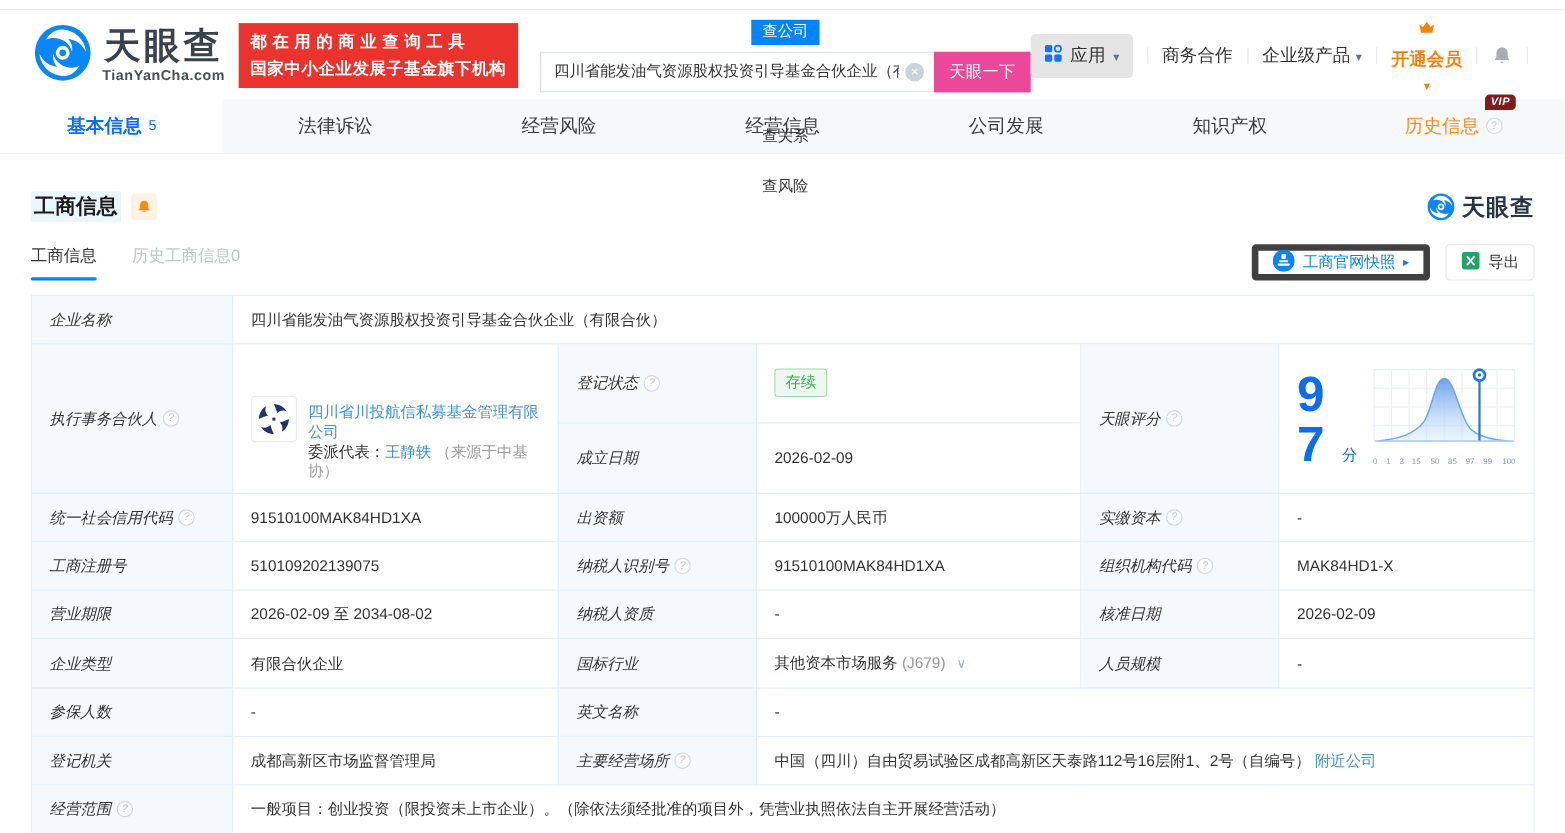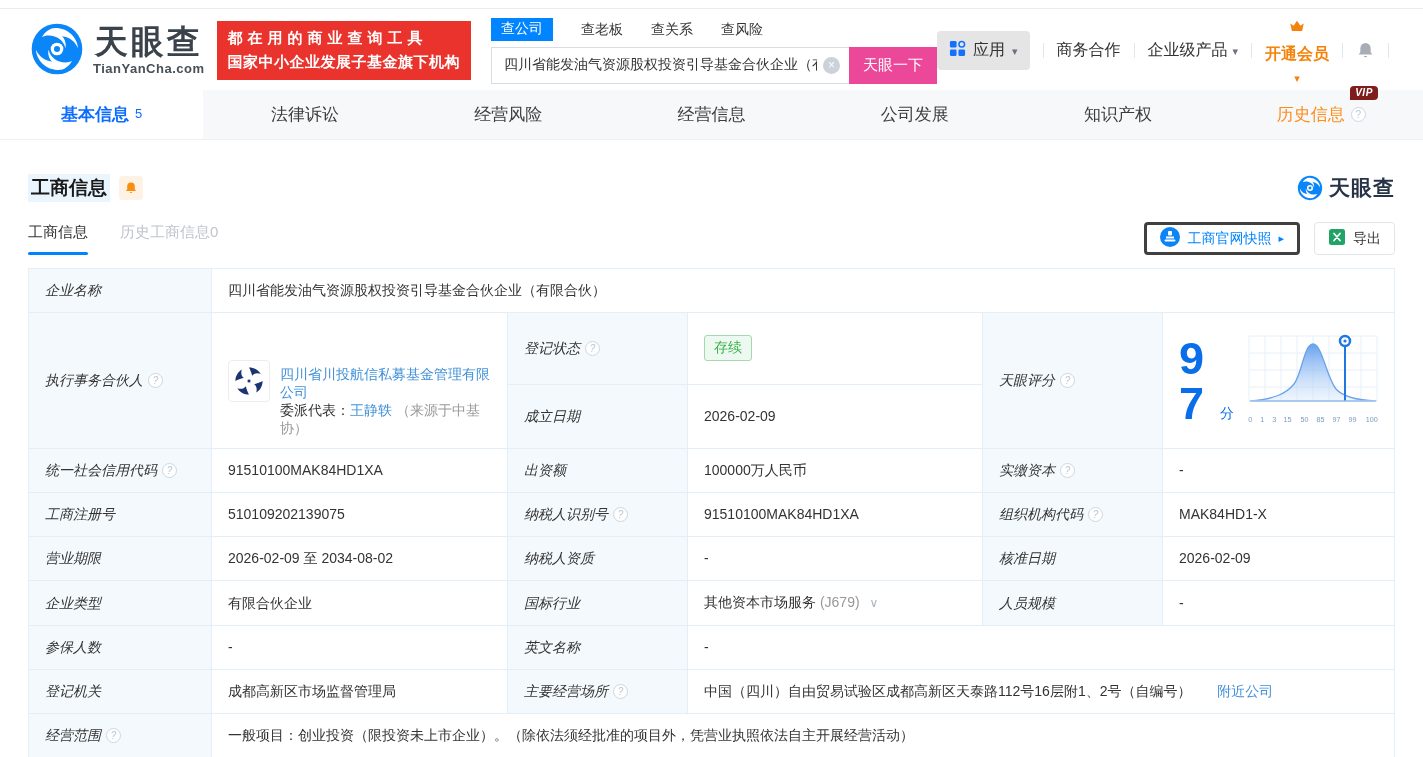--- a/index.html
+++ b/index.html
@@ -16,21 +16,21 @@
   .header { display:flex; align-items:center; padding:10px 28px 8px 30px; height:81px; }
   .logo-block { display:flex; align-items:center; gap:9px; cursor:pointer; }
   .logo-text { display:flex; flex-direction:column; align-items:center; }
   .logo-cn { font-size:33px; font-weight:700; color:#3a424b; letter-spacing:3px; line-height:1; }
   .logo-en { font-size:13px; font-weight:700; color:#474f57; margin-top:3px; letter-spacing:.5px; }
   .slogan { background:#e9332c; color:#fff; padding:8px 11px; margin-left:12px; font-weight:700; }
   .slogan .l1 { font-size:15px; letter-spacing:5px; white-space:nowrap; }
   .slogan .l2 { font-size:15px; letter-spacing:.5px; margin-top:5px; white-space:nowrap; }
 
   .search-area { display:flex; flex-direction:column; margin-left:20px; }
-  .search-tabs { display:flex; align-items:center; gap:28px; font-size:14px; color:#333; height:24px; }
+  .search-tabs { display:flex; align-items:center; gap:28px; font-size:14px; color:#333; height:24px;flex-direction:column; }
   .search-tab { cursor:pointer; }
   .search-tab.active { background:#0084ff; color:#fff; padding:2px 10px 3px; }
   .search-bar { display:flex; margin-top:5px; }
   .input-wrap { position:relative; }
   .search-input { width:358px; height:37px; border:1px solid #d9dde2; border-right:none; padding:0 32px 0 12px; font-size:14px; color:#333; outline:none; font-family:inherit; }
   .clear-btn { position:absolute; right:9px; top:10px; width:17px; height:17px; border-radius:50%; background:#ccd2d9; color:#fff; font-size:12px; line-height:17px; text-align:center; cursor:pointer; }
   .search-btn { width:88px; height:37px; background:#ec4899; color:#fff; font-size:15px; border:none; cursor:pointer; font-family:inherit; }
 
   .top-nav { margin-left:auto; display:flex; align-items:center; font-size:16px; color:#333; white-space:nowrap; }
   .nav-divider { width:1px; height:15px; background:#e3e6ea; margin:0 13px; }
@@ -60,37 +60,37 @@
   .wm-text { font-size:21px; font-weight:700; color:#273346; letter-spacing:1px; }
 
   .subtab-row { display:flex; align-items:center; margin-top:20px; }
   .subtab { display:flex; flex-direction:column; margin-right:32px; cursor:pointer; }
   .subtab-label { font-size:15px; color:#333; }
   .subtab.inactive .subtab-label { color:#c0c4cc; }
   .subtab-bar { height:3px; background:#0084ff; margin-top:10px; border-radius:2px; }
   .subtab.inactive .subtab-bar { background:transparent; }
   .right-btns { margin-left:auto; display:flex; align-items:center; gap:14px; }
   .btn { display:flex; align-items:center; gap:7px; height:33px; padding:0 13px; border-radius:4px; background:#fff; font-size:14px; cursor:pointer; }
-  .btn-snapshot { border:3px solid #404040; color:#0084ff; }
+  .btn-snapshot { border:6px solid #404040; color:#0084ff; }
   .btn-export { border:1px solid #e2e5ea; color:#333; }
   .arrow-r { font-size:11px; color:#0084ff; }
 
   
   table.info { width:100%; border-collapse:collapse; table-layout:fixed; margin-top:13px; }
   table.info td { border:1px solid #e3eef7; padding:11px 16px; font-size:14px; color:#333; vertical-align:middle; line-height:21px; word-break:break-all; }
   td.lbl { background:#f3f9fd; }
   td.lbl .lblwrap { display:flex; align-items:center;font-style:italic; }
   a.lnk { color:#4291d9; text-decoration:none; cursor:pointer; }
   .gray { color:#999; }
   .badge-green { display:inline-block; padding:1px 9px 2px; border:1px solid #a3d9ad; background:#edf9f0; color:#3bb14a; border-radius:3px; font-size:14px; }
   .partner { display:flex; align-items:center; gap:10px; }
   .avatar { width:42px; height:42px; border:1px solid #ededed; border-radius:4px; background:#fff; flex:none; display:flex; align-items:center; justify-content:center; cursor:pointer; }
   .ptext { line-height:18px;margin-top:41px; }
   .chev { color:#a7b4bf; font-size:12px; margin-left:6px; cursor:pointer; }
-  .near-link { margin-left:22px; white-space:nowrap; }
+  .near-link { white-space:nowrap; }
 
   .score-wrap { display:flex; align-items:center; justify-content:flex-start; gap:10px; }
   .score-num { font-size:45px; font-weight:700; color:#0a6dea; line-height:1; }
   .score-unit { font-size:14px; color:#0a6dea; align-self:flex-end; margin-bottom:6px; margin-left:-4px; }
   .chart { display:flex; flex-direction:column; margin-left:4px; }
   .ticks { display:flex; justify-content:space-between; width:130px; margin-top:2px; }
   .ticks span { font-size:8px; color:#7e9cbd; transform:scale(.9); }
 </style>
 </head>
 <body>

